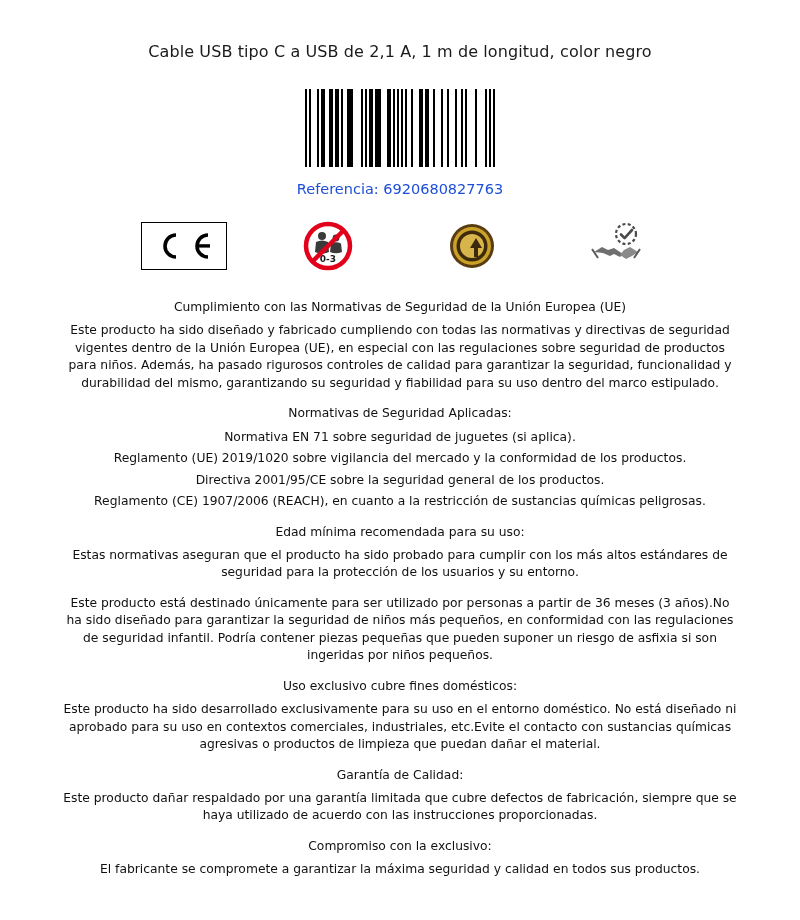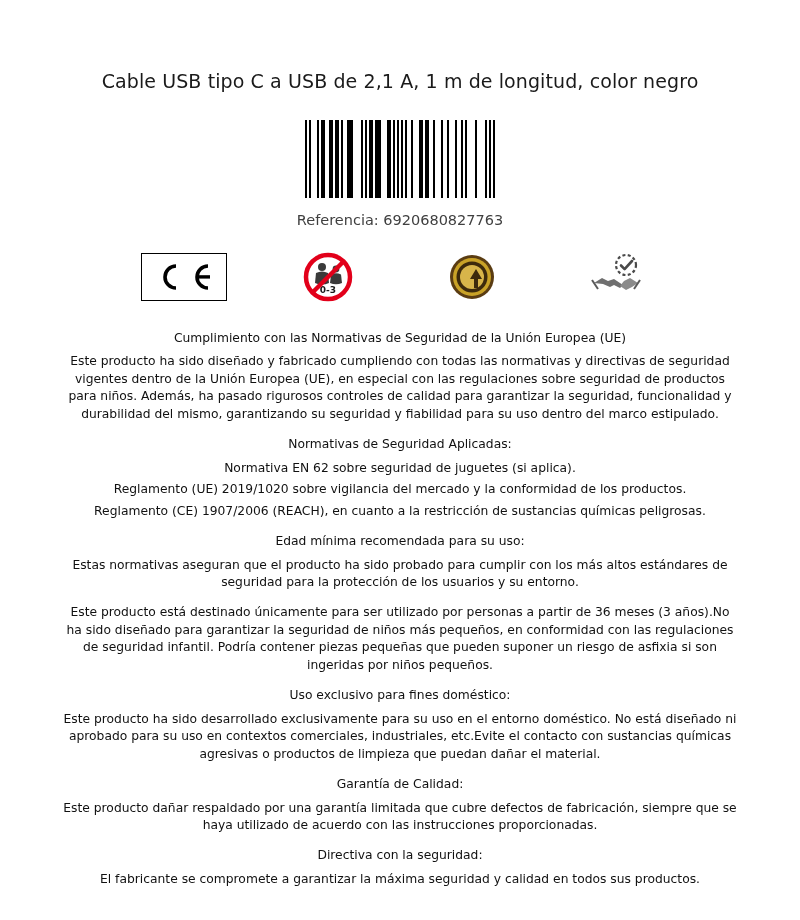--- a/index.html
+++ b/index.html
@@ -16,25 +16,25 @@
   }
   .page {
     width: 800px;
     height: 920px;
     position: relative;
     box-sizing: border-box;
     padding: 0 40px;
   }
   .product-title {
     text-align: center;
-    font-size: 19px;
+    font-size: 16px;
     font-weight: 400;
     color: #1a1a1a;
     margin: 0;
-    padding-top: 70px;
+    padding-top: 42px;
     letter-spacing: 0.1px;
   }
   .barcode-area {
     margin-top: 28px;
     display: flex;
     justify-content: center;
   }
   .barcode {
     display: flex;
     align-items: flex-end;
@@ -43,21 +43,21 @@
   .bar {
     background: #000000;
     height: 100%;
   }
   .bar.space {
     background: transparent;
   }
   .reference {
     text-align: center;
     font-size: 14.5px;
-    color: #404040;
+    color: #1d4ed8;
     margin-top: 14px;
   }
   .icons-row {
     margin-top: 26px;
     display: flex;
     justify-content: center;
     align-items: center;
     gap: 58px;
   }
   .icon-box {
@@ -250,32 +250,33 @@
     </div>
 
   </div>
 
   <div class="body-text">
 
     <div class="para heading">Cumplimiento con las Normativas de Seguridad de la Unión Europea (UE)</div>
     <div class="para">Este producto ha sido diseñado y fabricado cumpliendo con todas las normativas y directivas de seguridad vigentes dentro de la Unión Europea (UE), en especial con las regulaciones sobre seguridad de productos para niños. Además, ha pasado rigurosos controles de calidad para garantizar la seguridad, funcionalidad y durabilidad del mismo, garantizando su seguridad y fiabilidad para su uso dentro del marco estipulado.</div>
 
     <div class="para heading">Normativas de Seguridad Aplicadas:</div>
-    <div class="para tight">Normativa EN 62 sobre seguridad de juguetes (si aplica).</div>
+    <div class="para tight">Normativa EN 71 sobre seguridad de juguetes (si aplica).</div>
     <div class="para tight">Reglamento (UE) 2019/1020 sobre vigilancia del mercado y la conformidad de los productos.</div>
+    <div class="para tight">Directiva 2001/95/CE sobre la seguridad general de los productos.</div>
     <div class="para">Reglamento (CE) 1907/2006 (REACH), en cuanto a la restricción de sustancias químicas peligrosas.</div>
     <div class="para heading">Edad mínima recomendada para su uso:</div>
 
     <div class="para">Estas normativas aseguran que el producto ha sido probado para cumplir con los más altos estándares de seguridad para la protección de los usuarios y su entorno.</div>
     <div class="para">Este producto está destinado únicamente para ser utilizado por personas a partir de 36 meses (3 años).No ha sido diseñado para garantizar la seguridad de niños más pequeños, en conformidad con las regulaciones de seguridad infantil. Podría contener piezas pequeñas que pueden suponer un riesgo de asfixia si son ingeridas por niños pequeños.</div>
 
-    <div class="para heading">Uso exclusivo para fines doméstico:</div>
+    <div class="para heading">Uso exclusivo cubre fines domésticos:</div>
     <div class="para">Este producto ha sido desarrollado exclusivamente para su uso en el entorno doméstico. No está diseñado ni aprobado para su uso en contextos comerciales, industriales, etc.Evite el contacto con sustancias químicas agresivas o productos de limpieza que puedan dañar el material.</div>
 
     <div class="para heading">Garantía de Calidad:</div>
     <div class="para">Este producto dañar respaldado por una garantía limitada que cubre defectos de fabricación, siempre que se haya utilizado de acuerdo con las instrucciones proporcionadas.</div>
 
-    <div class="para heading">Directiva con la seguridad:</div>
+    <div class="para heading">Compromiso con la exclusivo:</div>
     <div class="para nogap">El fabricante se compromete a garantizar la máxima seguridad y calidad en todos sus productos.</div>
 
   </div>
 
 </div>
 
 </body></html>

